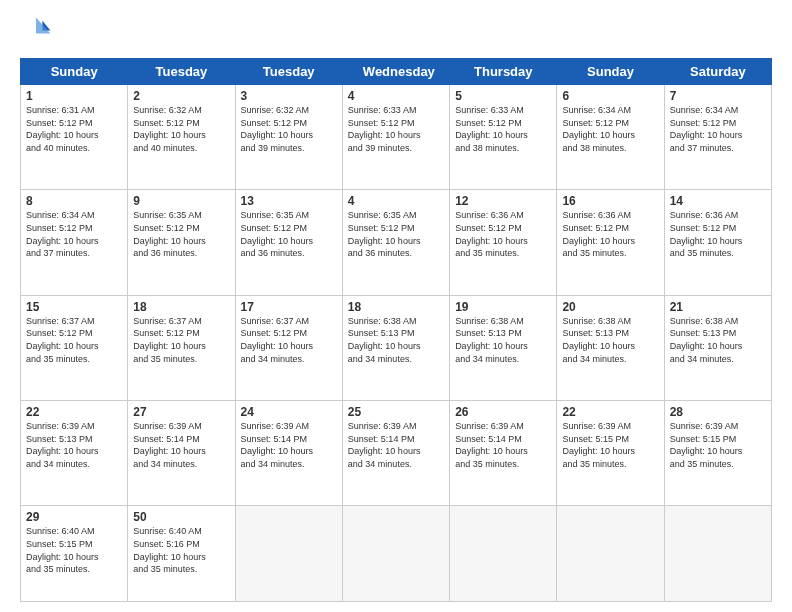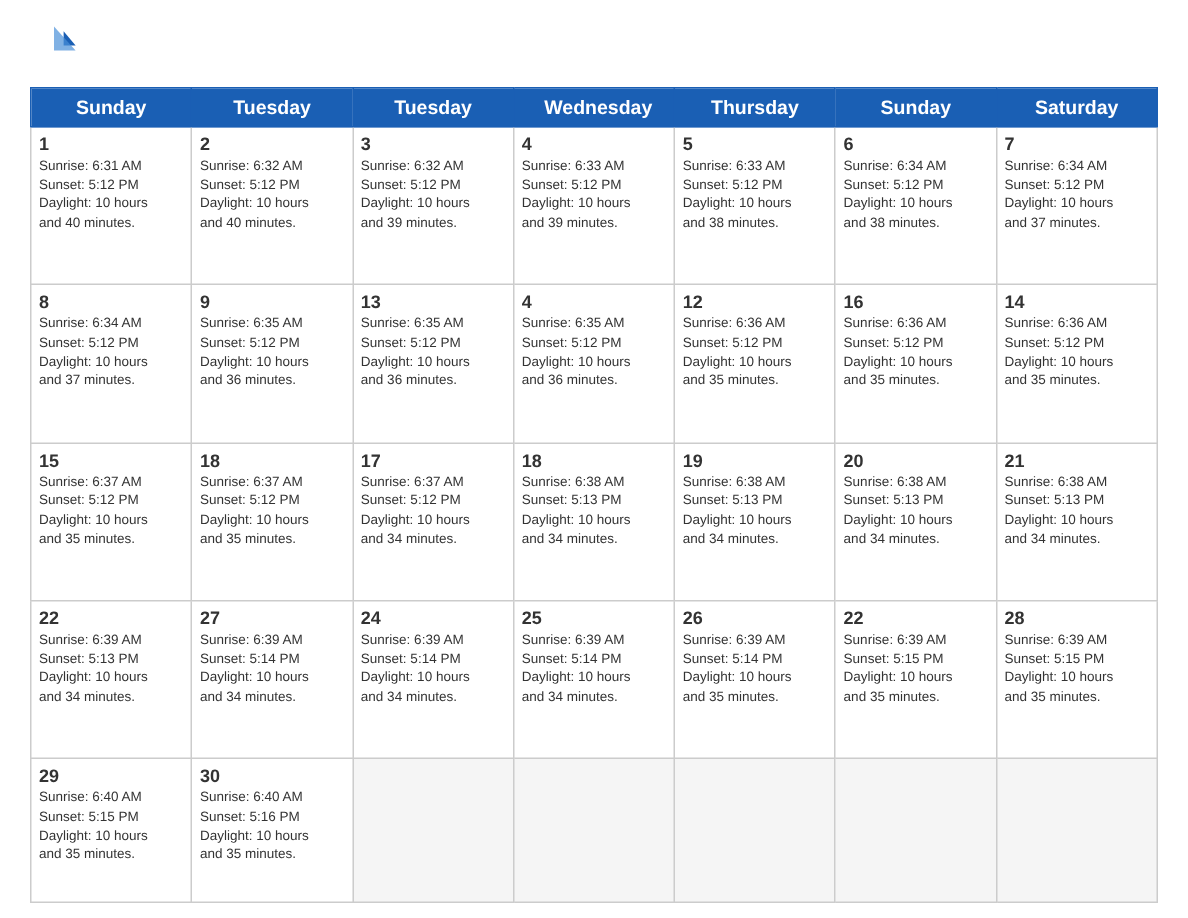--- a/index.html
+++ b/index.html
@@ -330,21 +330,21 @@
         </tr>
         <tr style="height: 70px; padding-left: 43px;">
           <td>
             <span class="day-num">29</span>
             <div class="day-info" style="white-space: pre-line;">Sunrise: 6:40 AM
 Sunset: 5:15 PM
 Daylight: 10 hours
 and 35 minutes.</div>
           </td>
           <td>
-            <span class="day-num">30</span>
+            <span class="day-num">50</span>
             <div class="day-info" style="white-space: pre-line;">Sunrise: 6:40 AM
 Sunset: 5:16 PM
 Daylight: 10 hours
 and 35 minutes.</div>
           </td>
           <td class="empty"></td>
           <td class="empty"></td>
           <td class="empty"></td>
           <td class="empty"></td>
           <td class="empty"></td>

